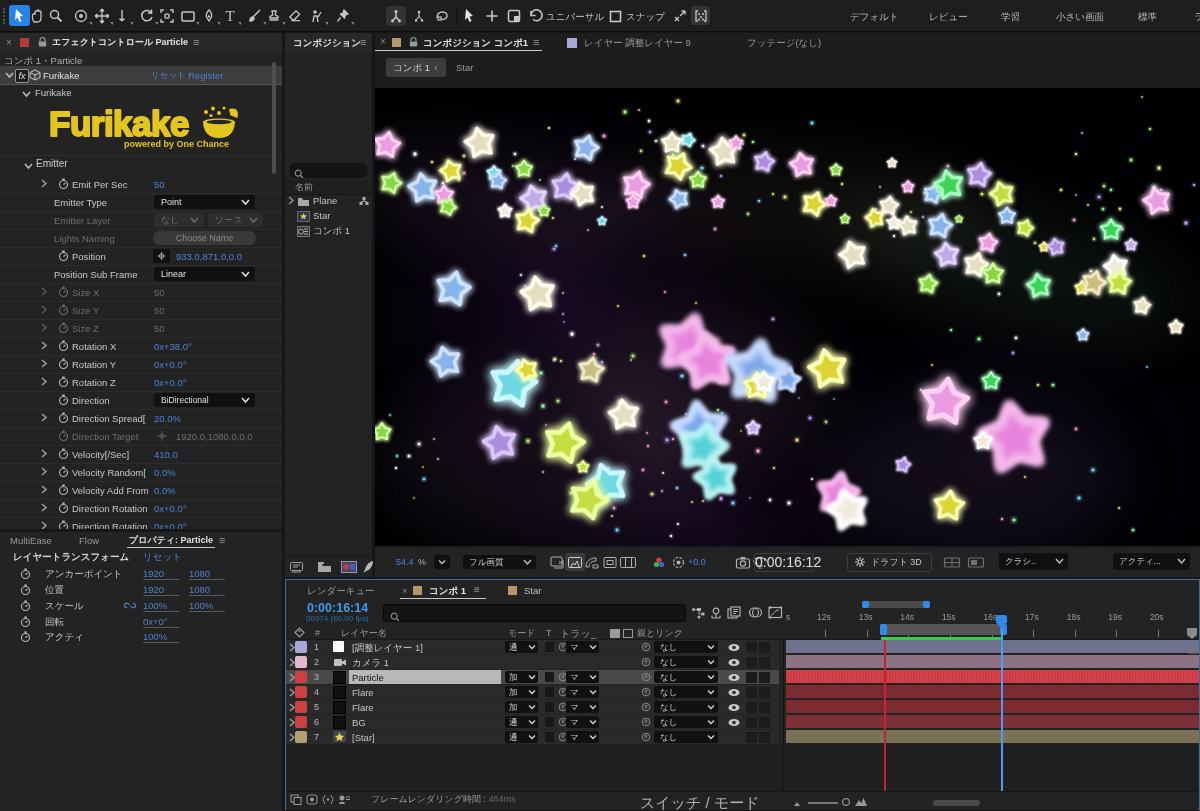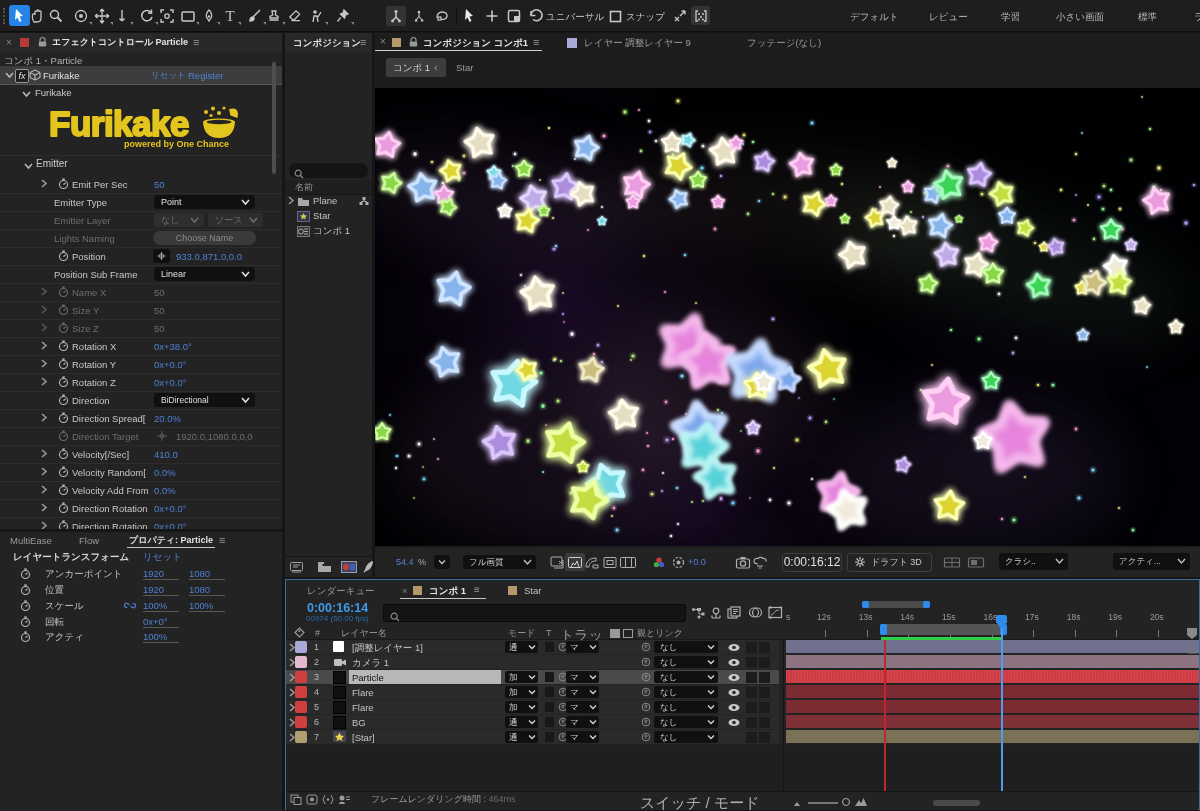--- a/index.html
+++ b/index.html
@@ -221,21 +221,21 @@
           <path d="M1 5.0 L4.5 9.0 L8 5.0" stroke="#e0e0e0" stroke-width="1.5" fill="none"></path>
         </svg></span></div>
     <div style="position:absolute;left:0;top:283px;width:282px;height:1px;background:rgba(255,255,255,0.045)"></div>
     <div style="position:absolute;left:40px;top:287px;line-height:0;font-size:0"><svg width="8" height="9" viewBox="0 0 8 9">
         <path d="M2 1 L6 4.5 L2 8" stroke="#5a5a5a" stroke-width="1.6" fill="none"></path>
       </svg></div>
     <div style="position:absolute;left:58px;top:286px;line-height:0;font-size:0"><svg width="11" height="12" viewBox="0 0 11 12">
         <circle cx="5.5" cy="6.5" r="4" fill="none" stroke="#6e6e6e" stroke-width="1.1"></circle>
         <path d="M4 1 L7 1 M5.5 1 L5.5 2.5 M5.5 6.5 L7.5 5" stroke="#6e6e6e" stroke-width="1.1" fill="none"></path>
       </svg></div>
-    <div style="position:absolute;left:72px;top:287px;color:#6e6e6e;font-size:9.5px;line-height:1.2;white-space:nowrap;">Name X</div>
+    <div style="position:absolute;left:72px;top:287px;color:#6e6e6e;font-size:9.5px;line-height:1.2;white-space:nowrap;">Size X</div>
     <div style="position:absolute;left:154px;top:287px;color:#6e6e6e;font-size:9.5px;line-height:1.2;white-space:nowrap;">50</div>
     <div style="position:absolute;left:0;top:301px;width:282px;height:1px;background:rgba(255,255,255,0.045)"></div>
     <div style="position:absolute;left:40px;top:305px;line-height:0;font-size:0"><svg width="8" height="9" viewBox="0 0 8 9">
         <path d="M2 1 L6 4.5 L2 8" stroke="#5a5a5a" stroke-width="1.6" fill="none"></path>
       </svg></div>
     <div style="position:absolute;left:58px;top:304px;line-height:0;font-size:0"><svg width="11" height="12" viewBox="0 0 11 12">
         <circle cx="5.5" cy="6.5" r="4" fill="none" stroke="#6e6e6e" stroke-width="1.1"></circle>
         <path d="M4 1 L7 1 M5.5 1 L5.5 2.5 M5.5 6.5 L7.5 5" stroke="#6e6e6e" stroke-width="1.1" fill="none"></path>
       </svg></div>
     <div style="position:absolute;left:72px;top:305px;color:#6e6e6e;font-size:9.5px;line-height:1.2;white-space:nowrap;">Size Y</div>
@@ -1040,21 +1040,21 @@
 <div style="position:absolute;left:688px;top:557px;color:#4e82d4;font-size:9px;line-height:1.2;white-space:nowrap;">+0.0</div>
 <div style="position:absolute;left:735px;top:555px;line-height:0;font-size:0"><svg width="16" height="15" viewBox="0 0 16 15">
       <rect x="1.5" y="4" width="13" height="9" rx="1.5" fill="none" stroke="#b0b0b0" stroke-width="1.2"></rect>
       <circle cx="8" cy="8.5" r="2.6" fill="none" stroke="#b0b0b0" stroke-width="1.2"></circle>
       <rect x="5.5" y="2" width="5" height="2" fill="#b0b0b0"></rect>
     </svg></div>
 <div style="position:absolute;left:752px;top:555px;line-height:0;font-size:0"><svg width="16" height="15" viewBox="0 0 16 15">
       <path d="M6 9 C3 9 2 7.5 2 6 C2 4 4 3 6 3.5 C7 2 10 2 11 3.5 C13 3 14.5 4.5 14 6.5" fill="none" stroke="#b0b0b0" stroke-width="1.2"></path>
       <path d="M5 11 L11 11 M6.5 13 L9.5 13" stroke="#b0b0b0" stroke-width="1.2"></path>
     </svg></div>
-<div style="position:absolute;left:782px;top:553px;width:58px;height:17px;border:1px solid #3e3e3e;border-radius:3px;color:#e0e0e0;font-size:12px;line-height:16px;text-align:center">0:00:16:12</div>
+<div style="position:absolute;left:754px;top:553px;width:58px;height:17px;border:1px solid #3e3e3e;border-radius:3px;color:#e0e0e0;font-size:14px;line-height:16px;text-align:center">0:00:16:12</div>
 <div style="position:absolute;left:847px;top:553px;width:83px;height:17px;border:1px solid #3e3e3e;border-radius:3px"></div>
 <div style="position:absolute;left:853px;top:555px;line-height:0;font-size:0"><svg width="14" height="14" viewBox="0 0 14 14">
       <circle cx="7" cy="7" r="2" fill="none" stroke="#c8c8c8" stroke-width="1.2"></circle>
       <path d="M7 2 L7 4 M7 10 L7 12 M2 7 L4 7 M10 7 L12 7 M3.5 3.5 L5 5 M9 9 L10.5 10.5 M10.5 3.5 L9 5 M5 9 L3.5 10.5" stroke="#c8c8c8" stroke-width="1.2"></path>
     </svg></div>
 <div style="position:absolute;left:871px;top:557px;color:#c8c8c8;font-size:9px;line-height:1.2;white-space:nowrap;">ドラフト 3D</div>
 <div style="position:absolute;left:943px;top:555px;line-height:0;font-size:0"><svg width="18" height="15" viewBox="0 0 18 15">
       <rect x="1.5" y="3" width="15" height="9" rx="1" fill="none" stroke="#707070" stroke-width="1.2"></rect>
       <path d="M1.5 7.5 L16.5 7.5 M9 3 L9 12" stroke="#707070"></path>
     </svg></div>
@@ -1115,21 +1115,21 @@
 <div style="position:absolute;left:923px;top:601px;width:7px;height:7px;background:#2d8ceb;border-radius:2px"></div>
 <div style="position:absolute;left:286px;top:626px;width:912px;height:13px;background:#232323;border-bottom:1px solid #191919"></div>
 <div style="position:absolute;left:294px;top:627px;line-height:0;font-size:0"><svg width="11" height="11" viewBox="0 0 11 11">
       <path d="M1 5.5 L5.5 1 L10 5.5 L5.5 10 Z" fill="none" stroke="#9a9a9a" stroke-width="1.2"></path>
       <circle cx="5.5" cy="4" r="1" fill="#9a9a9a"></circle>
     </svg></div>
 <div style="position:absolute;left:315px;top:628px;color:#9a9a9a;font-size:9px;line-height:1.2;white-space:nowrap;">#</div>
 <div style="position:absolute;left:341px;top:628px;color:#9a9a9a;font-size:9px;line-height:1.2;white-space:nowrap;">レイヤー名</div>
 <div style="position:absolute;left:508px;top:628px;color:#9a9a9a;font-size:9px;line-height:1.2;white-space:nowrap;">モード</div>
 <div style="position:absolute;left:546px;top:628px;color:#9a9a9a;font-size:9px;line-height:1.2;white-space:nowrap;">T</div>
-<div style="position:absolute;left:560px;top:628px;color:#9a9a9a;font-size:14px;line-height:1.2;white-space:nowrap;font-family:Liberation Mono, monospace;">トラッ_</div>
+<div style="position:absolute;left:560px;top:628px;color:#9a9a9a;font-size:10px;line-height:1.2;white-space:nowrap;">トラッ_</div>
 <div style="position:absolute;left:610px;top:629px;width:10px;height:9px;background:#9a9a9a"></div>
 <div style="position:absolute;left:623px;top:629px;width:10px;height:9px;border:1px solid #9a9a9a;box-sizing:border-box"></div>
 <div style="position:absolute;left:637px;top:628px;color:#9a9a9a;font-size:9px;line-height:1.2;white-space:nowrap;">親とリンク</div>
 <div style="position:absolute;left:286px;top:745px;width:912px;height:46px;background:#1f1f1f"></div>
 <div style="position:absolute;left:783px;top:640px;width:1px;height:151px;background:#161616"></div>
 <div style="position:absolute;left:286px;top:640px;width:493px;height:14px;background:#2a2a2a"></div>
 <div style="position:absolute;left:288px;top:643px;line-height:0;font-size:0"><svg width="8" height="9" viewBox="0 0 8 9">
       <path d="M2 1 L6 4.5 L2 8" stroke="#9a9a9a" stroke-width="1.6" fill="none"></path>
     </svg></div>
 <div style="position:absolute;left:295px;top:641px;width:12px;height:12px;background:#a9a9d9;border-radius:2px"></div>

